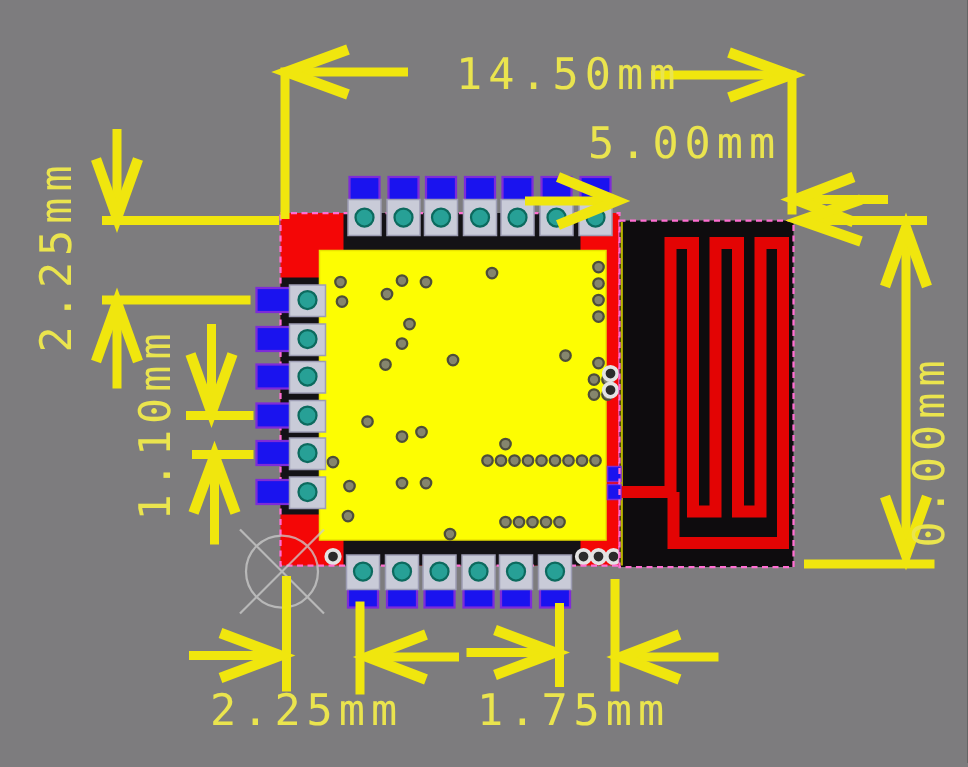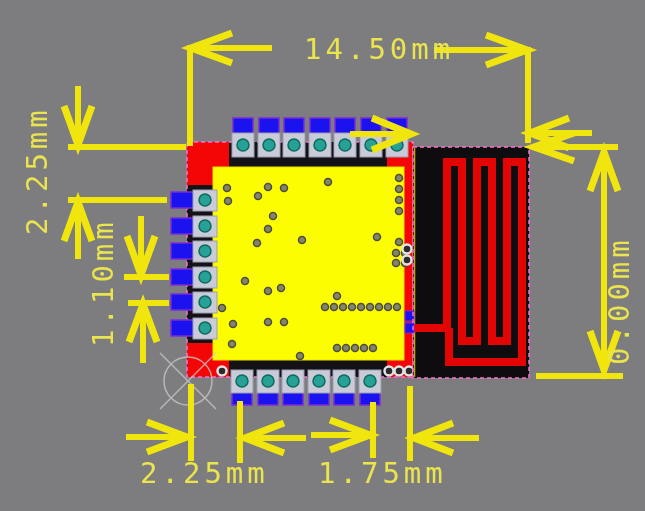--- a/index.html
+++ b/index.html
@@ -228,20 +228,21 @@
         <path d="M311 435 H369"></path>
         <path d="M330 420 L370 435 L330 450" stroke-width="7"></path>
         <path d="M414 438 H479"></path>
         <path d="M453 423 L414 438 L453 453" stroke-width="7"></path>
       </g>
     </g>
   </svg>
 
   <div class="dimlabel" style="left:266px;top:34px;margin-left:38px;">14.50mm</div>
 
+  <div class="dimlabel" style="left:392px;top:80px;">5.00mm</div>
 
   <div class="dimlabel vlabel" style="left:22px;top:235px;">2.25mm</div>
 
   <div class="dimlabel vlabel" style="left:88px;top:347px;">1.10mm</div>
 
   <div class="dimlabel vlabel" style="left:604px;top:365px;">0.00mm</div>
 
   <div class="dimlabel" style="left:140px;top:458px;">2.25mm</div>
 
   <div class="dimlabel" style="left:318px;top:458px;text-align:center;">1.75mm</div>

